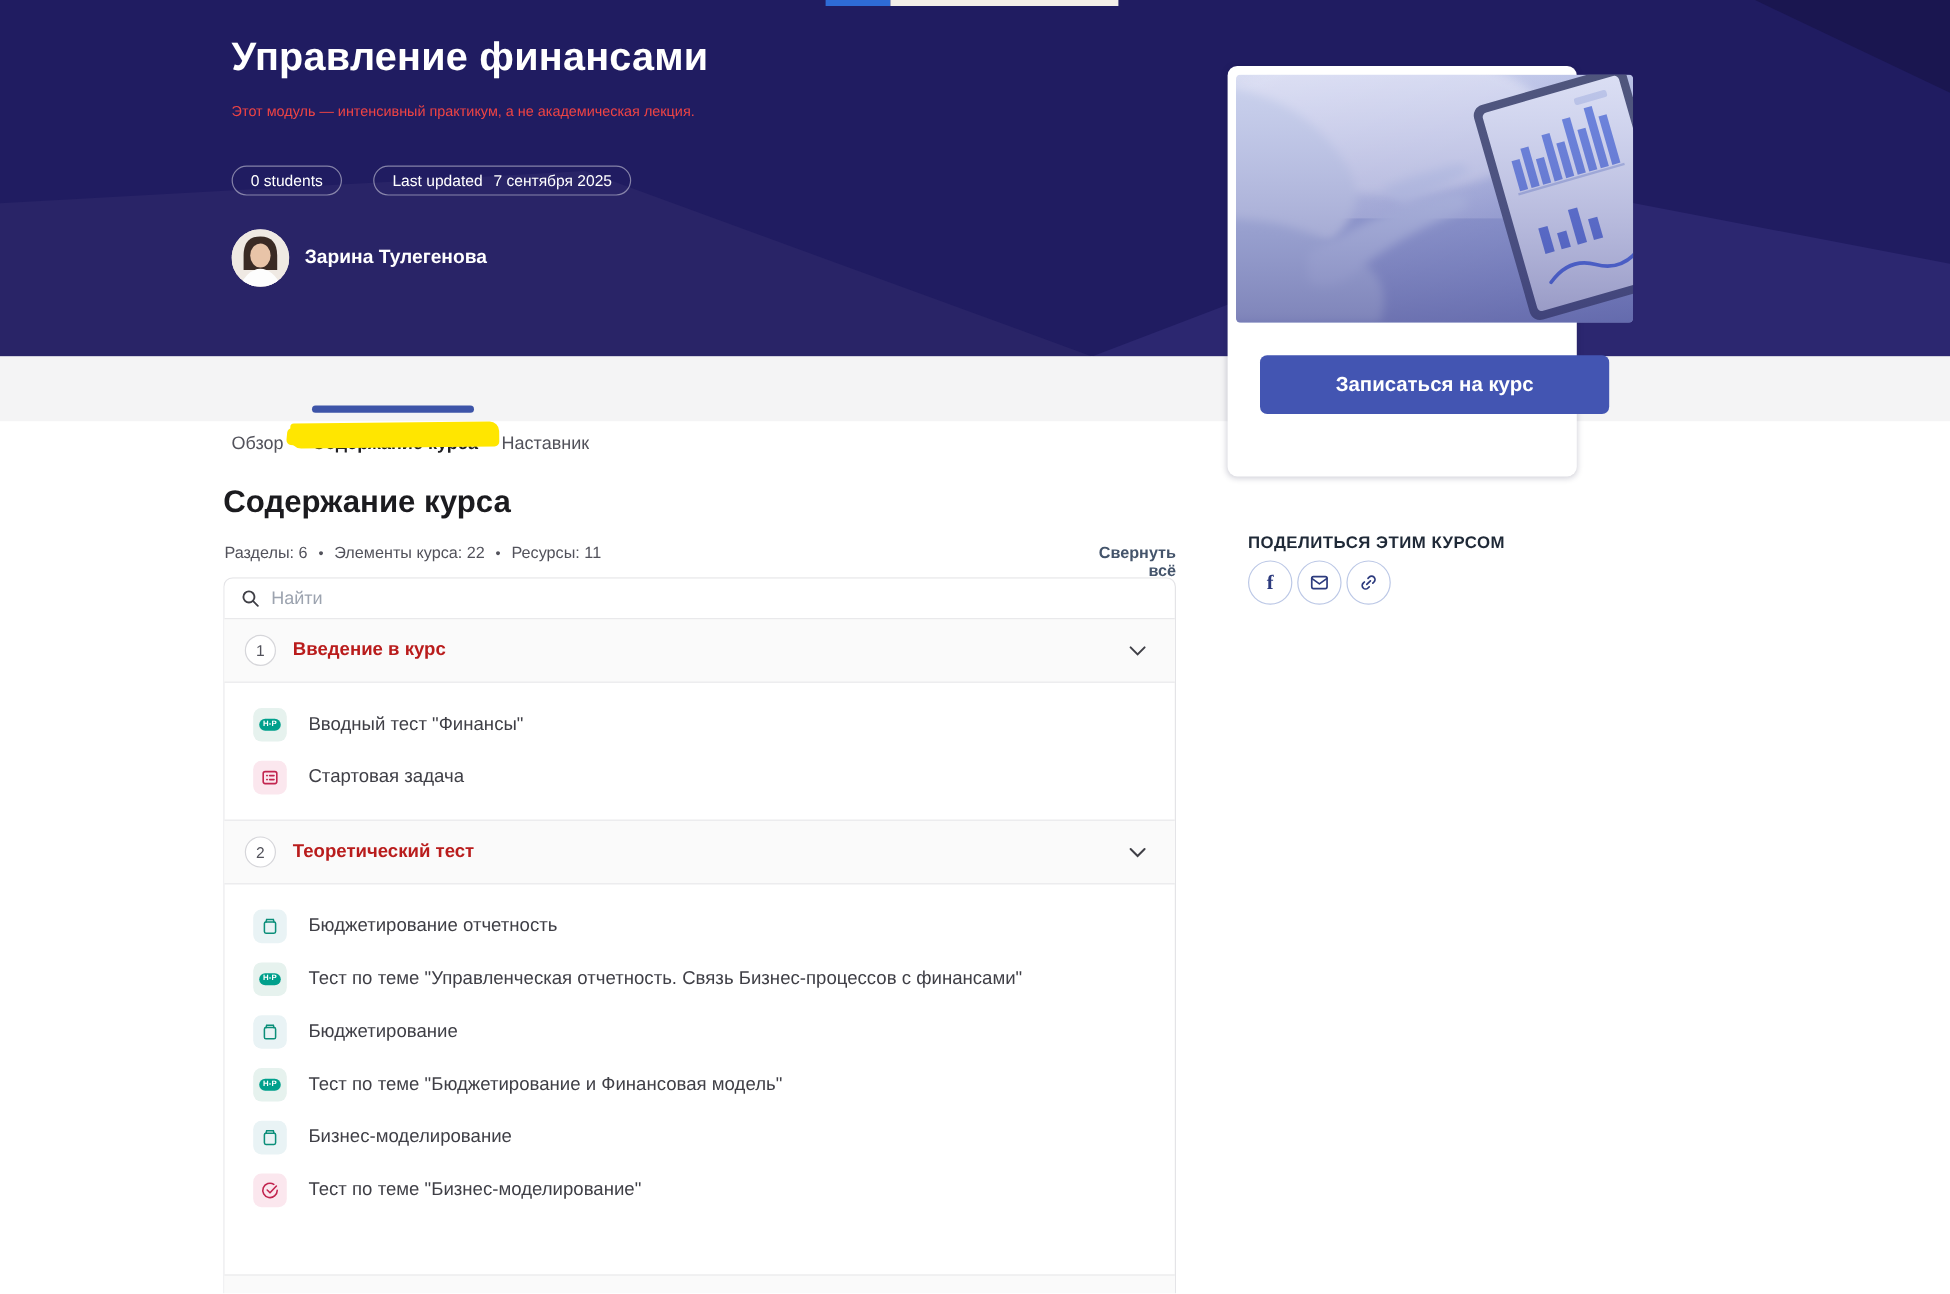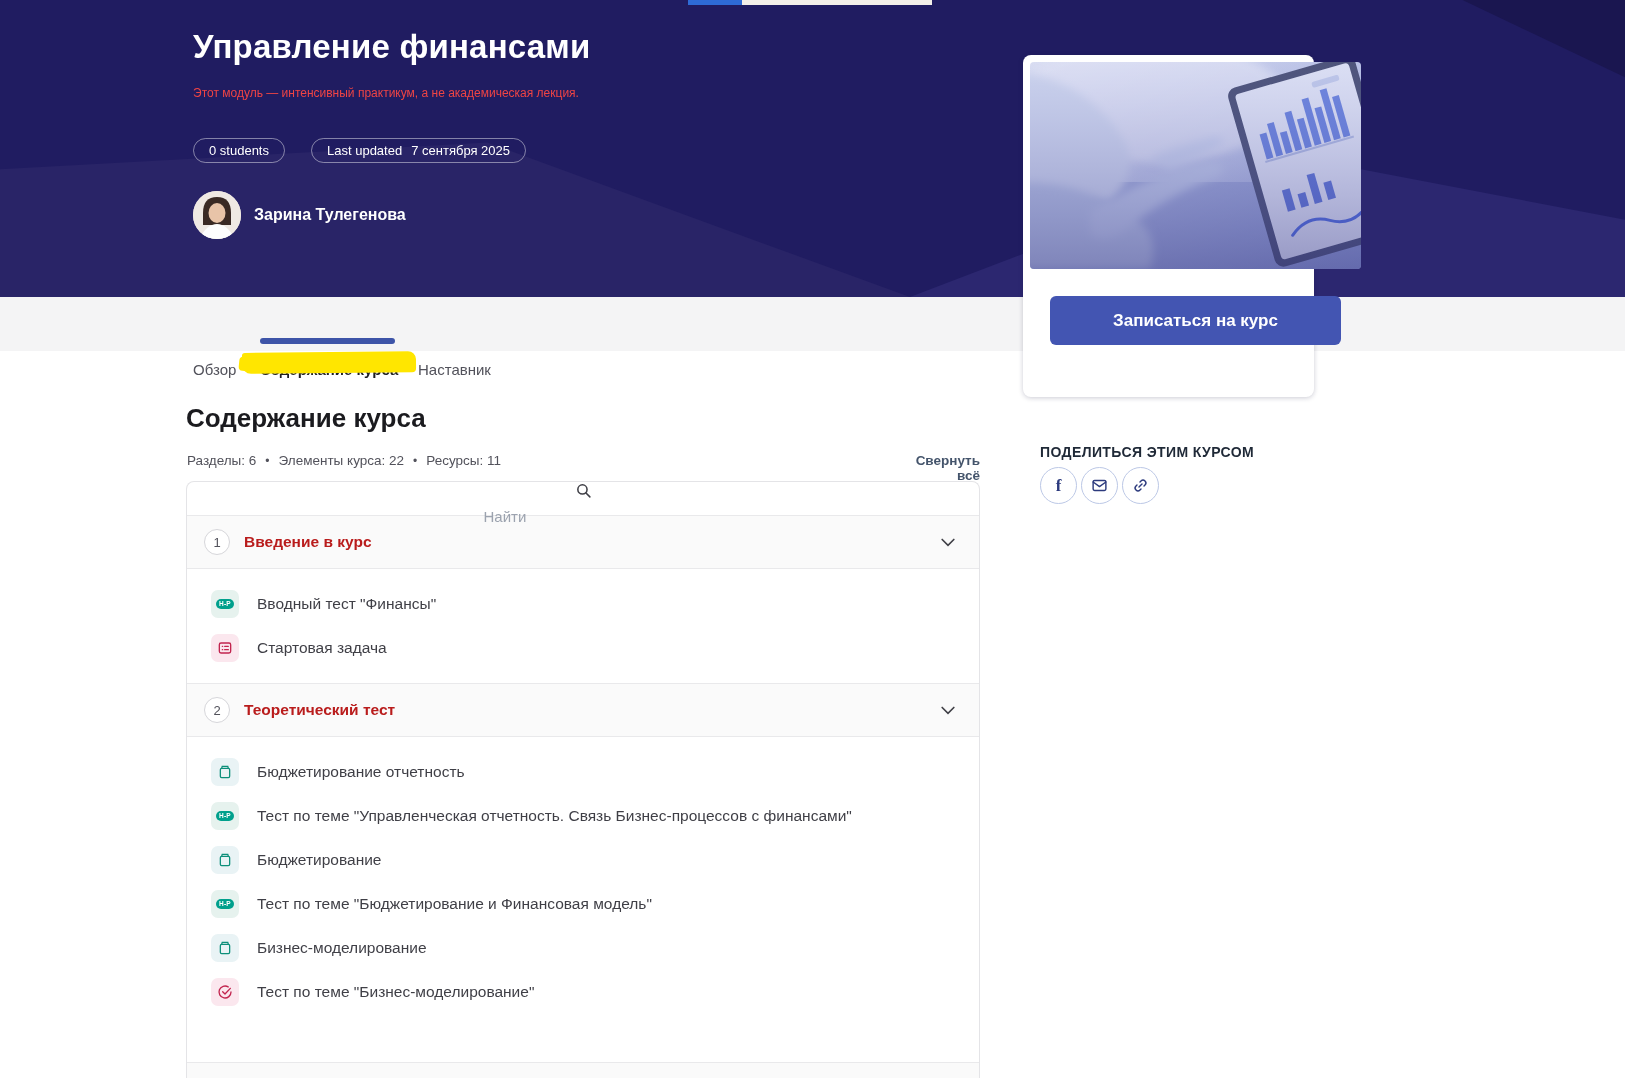--- a/index.html
+++ b/index.html
@@ -48,21 +48,21 @@
   .content-heading { position:absolute; left:186px; top:403px; font-size:26px; font-weight:700; color:#1b1b1f; }
   .stats { position:absolute; left:187px; top:453px; font-size:13.5px; color:#52525b; display:flex; gap:9px; align-items:center; }
   .stats .dot { color:#52525b; font-size:12px; }
   .collapse-all { position:absolute; left:897px; top:453px; width:83px; text-align:right; font-size:13.5px; font-weight:700; color:#44546b; cursor:pointer; }
 
   .accordion {
     position:absolute; left:186px; top:481px; width:794px;
     border:1px solid #e4e4e7; border-bottom:none; border-radius:8px 8px 0 0;
     background:#fff;
   }
-  .search-row { height:33px; display:flex; align-items:center; gap:9px; padding:0 13px;flex-direction:column; }
+  .search-row { height:33px; display:flex; align-items:center; gap:9px; padding:0 13px; }
   .search-row svg { flex:0 0 auto; }
   .search-row input { flex:1; border:none; outline:none; font-size:15px; color:#27272a; font-family:inherit; background:transparent; }
   .search-row input::placeholder { color:#9ca3af; }
 
   .sec-header {
     height:54px; display:flex; align-items:center; background:#fafafa;
     border-top:1px solid #e9e9eb; border-bottom:1px solid #e9e9eb; padding:0 21px 0 17px; cursor:pointer;
   }
   .num {
     width:26px; height:26px; border:1px solid #d6d6da; border-radius:50%; background:#fff;

